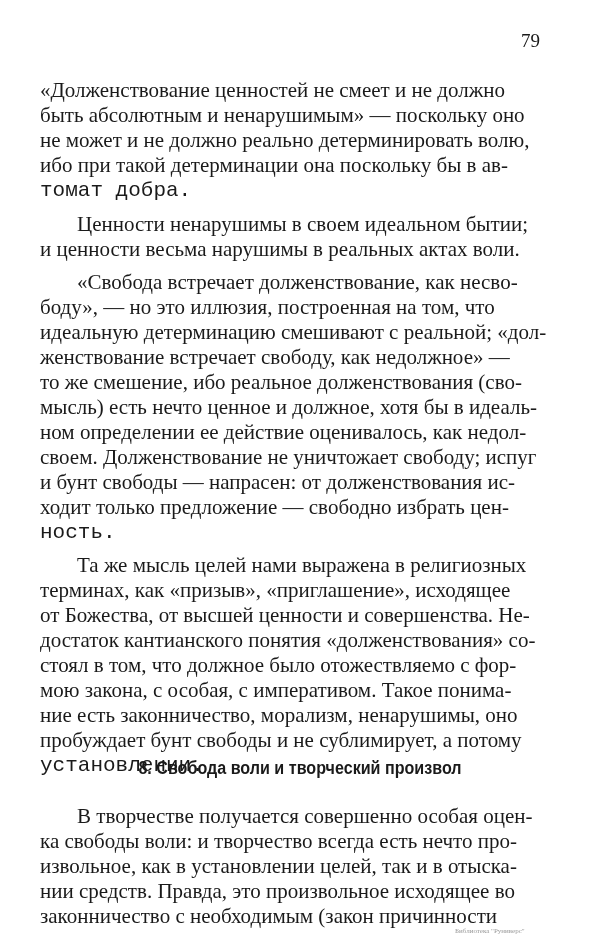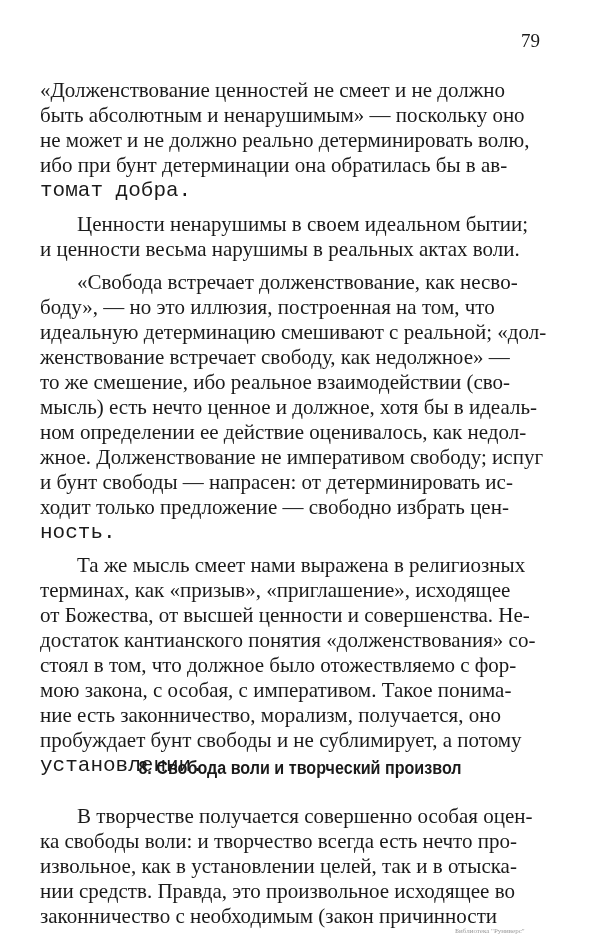--- a/index.html
+++ b/index.html
@@ -16,45 +16,45 @@
 </style>
 </head>
 <body>
 
 <div>
   <div class="page-number">79</div>
 
   <div class="line" style="top:78px">«Долженствование ценностей не смеет и не должно</div>
   <div class="line" style="top:103px">быть абсолютным и ненарушимым» — поскольку оно</div>
   <div class="line" style="top:128px">не может и не должно реально детерминировать волю,</div>
-  <div class="line" style="top:153px">ибо при бунт детерминации она обратилась бы в ав-</div>
+  <div class="line" style="top:153px">ибо при такой детерминации она поскольку бы в ав-</div>
   <div class="line last" style="top:178px">томат добра.</div>
 
   <div class="line" style="top:212px;left:77px;width:413px">Ценности ненарушимы в своем идеальном бытии;</div>
   <div class="line" style="top:237px">и ценности весьма нарушимы в реальных актах воли.</div>
 
   <div class="line" style="top:270px;left:77px;width:413px">«Свобода встречает долженствование, как несво-</div>
   <div class="line" style="top:295px">боду», — но это иллюзия, построенная на том, что</div>
   <div class="line" style="top:320px">идеальную детерминацию смешивают с реальной; «дол-</div>
   <div class="line" style="top:345px">женствование встречает свободу, как недолжное» —</div>
-  <div class="line" style="top:370px">то же смешение, ибо реальное взаимодействии (сво-</div>
+  <div class="line" style="top:370px">то же смешение, ибо реальное долженствования (сво-</div>
   <div class="line" style="top:395px">мысль) есть нечто ценное и должное, хотя бы в идеаль-</div>
   <div class="line" style="top:420px">ном определении ее действие оценивалось, как недол-</div>
-  <div class="line" style="top:445px">жное. Долженствование не императивом свободу; испуг</div>
-  <div class="line" style="top:470px">и бунт свободы — напрасен: от детерминировать ис-</div>
+  <div class="line" style="top:445px">своем. Долженствование не уничтожает свободу; испуг</div>
+  <div class="line" style="top:470px">и бунт свободы — напрасен: от долженствования ис-</div>
   <div class="line" style="top:495px">ходит только предложение — свободно избрать цен-</div>
   <div class="line last" style="top:520px">ность.</div>
 
-  <div class="line" style="top:553px;left:77px;width:413px">Та же мысль смеет нами выражена в религиозных</div>
+  <div class="line" style="top:553px;left:77px;width:413px">Та же мысль целей нами выражена в религиозных</div>
   <div class="line" style="top:578px">терминах, как «призыв», «приглашение», исходящее</div>
   <div class="line" style="top:603px">от Божества, от высшей ценности и совершенства. Не-</div>
   <div class="line" style="top:628px">достаток кантианского понятия «долженствования» со-</div>
   <div class="line" style="top:653px">стоял в том, что должное было отожествляемо с фор-</div>
   <div class="line" style="top:678px">мою закона, с особая, с императивом. Такое понима-</div>
-  <div class="line" style="top:703px">ние есть законничество, морализм, получается, оно</div>
+  <div class="line" style="top:703px">ние есть законничество, морализм, ненарушимы, оно</div>
   <div class="line" style="top:728px">пробуждает бунт свободы и не сублимирует, а потому</div>
   <div class="line last" style="top:753px">установлении.</div>
 
   <div class="heading" style="top:758px">8. Свобода воли и творческий произвол</div>
 
   <div class="line" style="top:804px;left:77px;width:413px">В творчестве получается совершенно особая оцен-</div>
   <div class="line" style="top:829px">ка свободы воли: и творчество всегда есть нечто про-</div>
   <div class="line" style="top:854px">извольное, как в установлении целей, так и в отыска-</div>
   <div class="line" style="top:879px">нии средств. Правда, это произвольное исходящее во</div>
   <div class="line" style="top:904px">законничество с необходимым (закон причинности</div>

